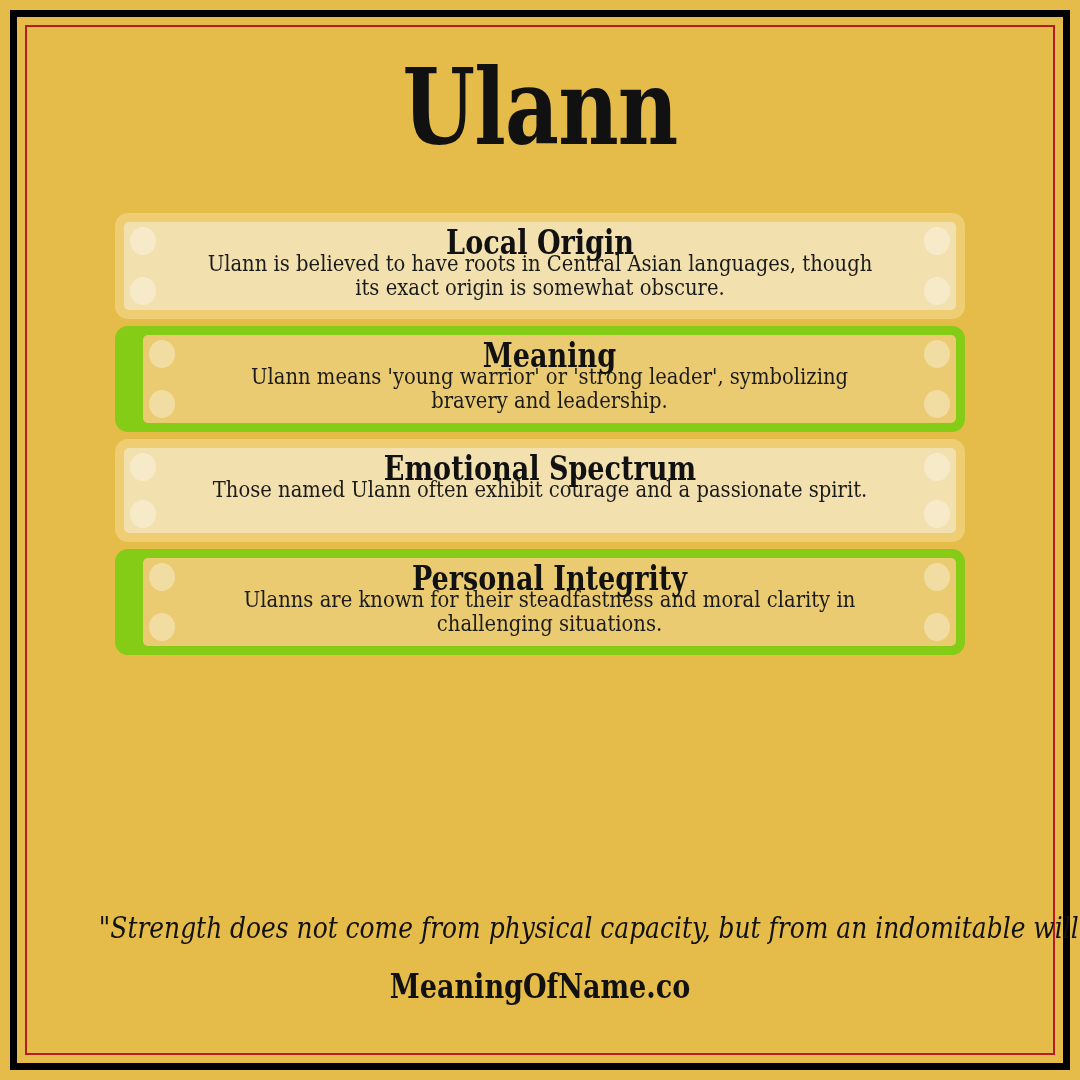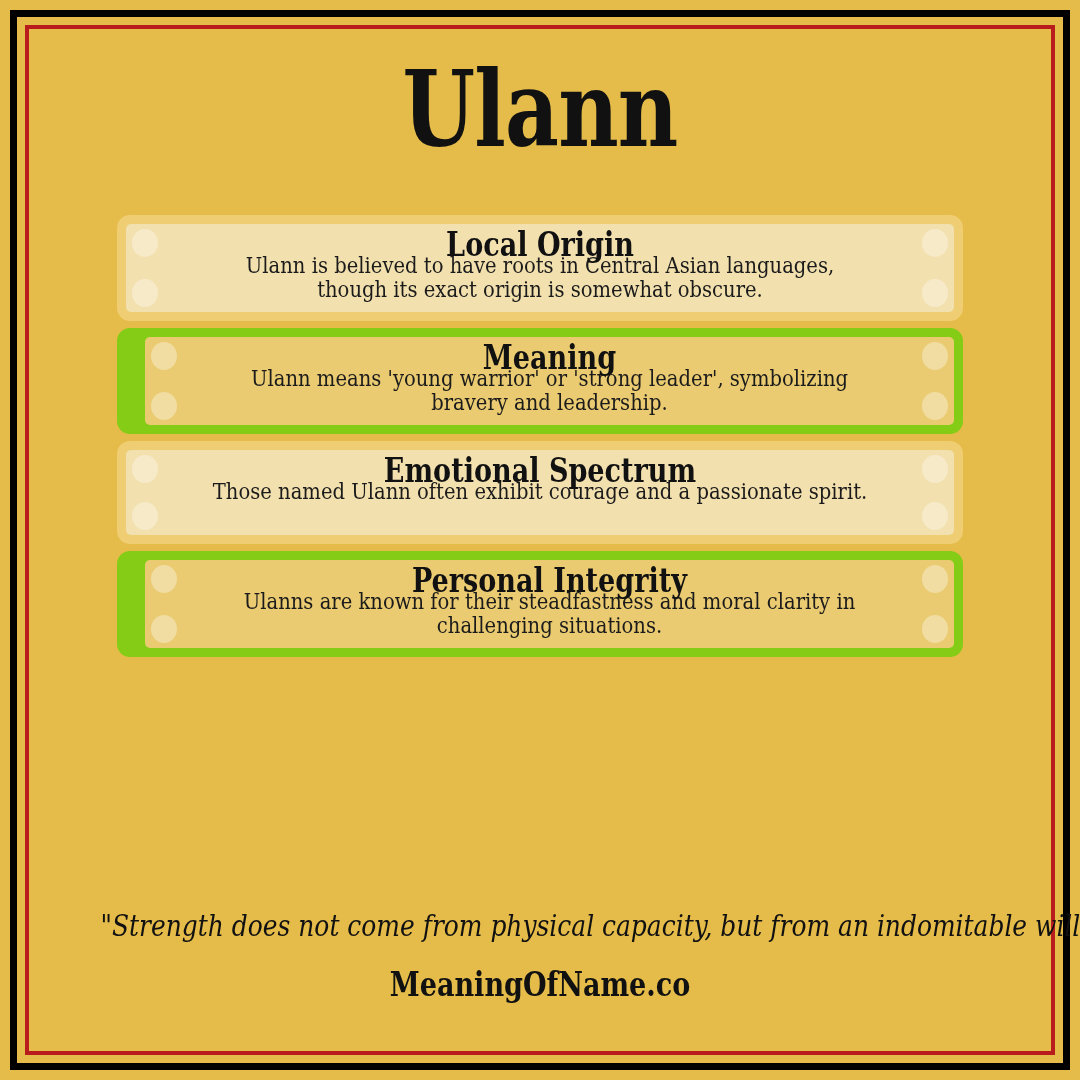--- a/index.html
+++ b/index.html
@@ -13,21 +13,21 @@
 
   
   .frame-outer{
     position:absolute;
     left:10px; top:10px; right:10px; bottom:10px;
     border:7px solid #000000;
   }
   .frame-inner{
     position:absolute;
     left:8px; top:8px; right:8px; bottom:8px;
-    border:4px solid #b91c1c;
+    border:2px solid #b91c1c;
   }
   .canvas{
     position:absolute;
     left:0; top:0; right:0; bottom:0;
     background:#e5bc4a;
   }
 
   
   .title{
     position:absolute;

